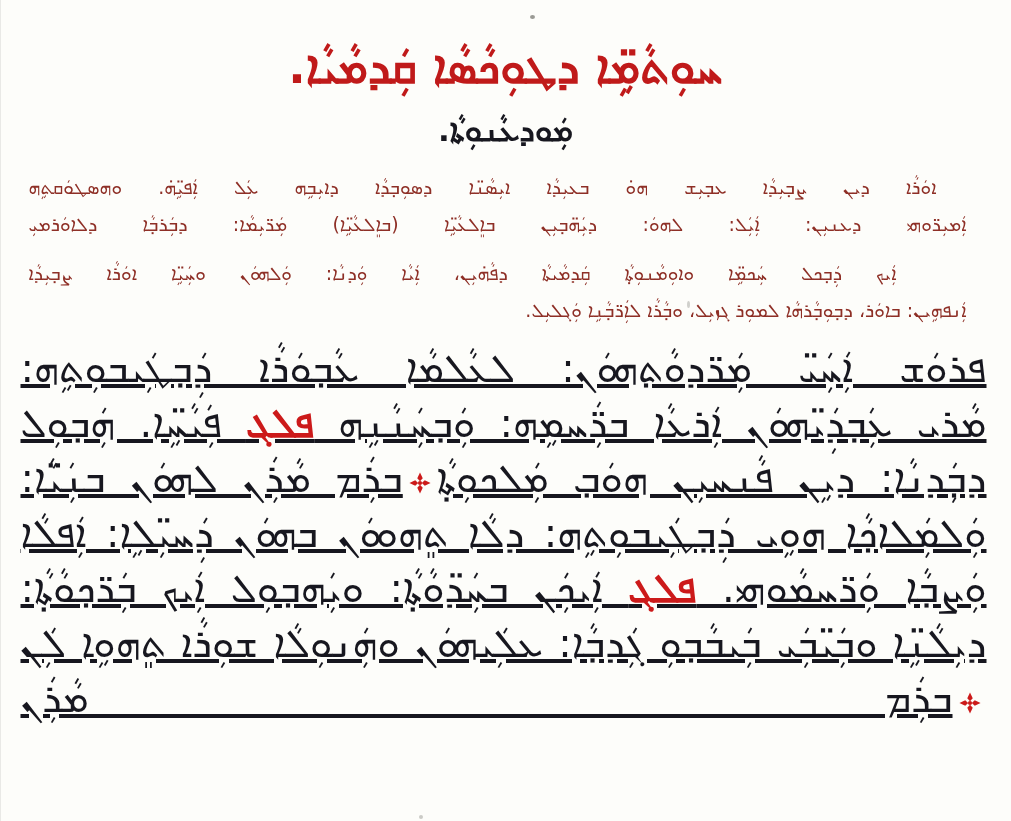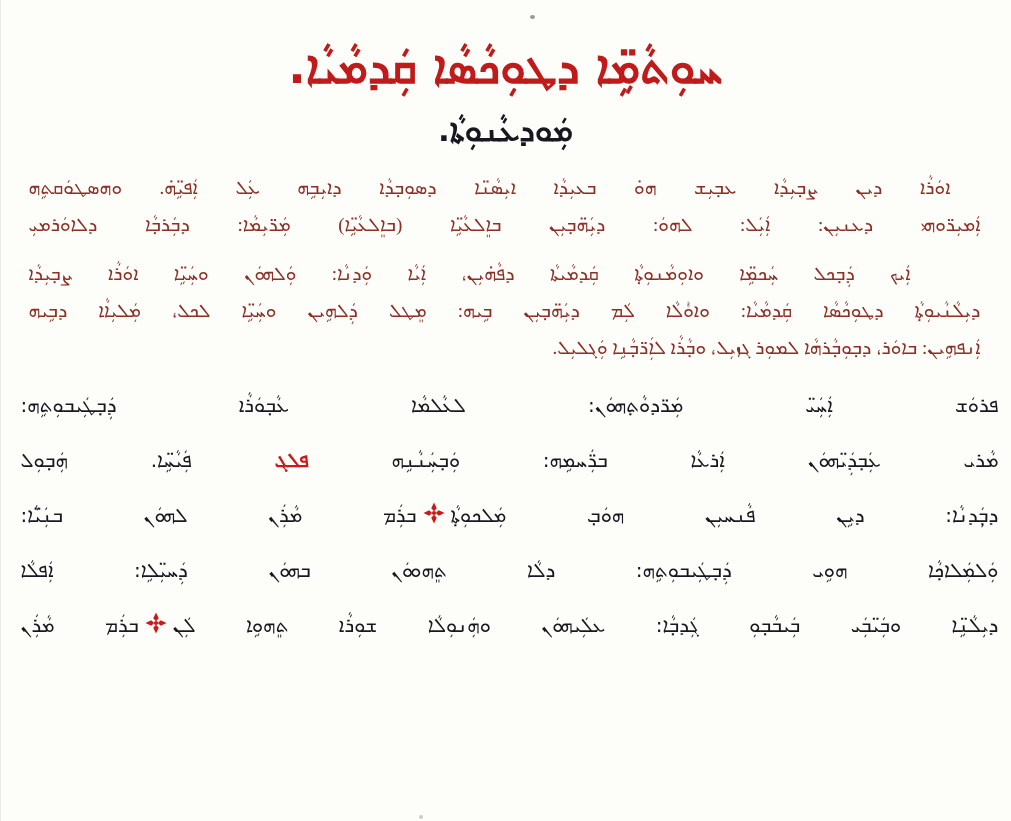--- a/index.html
+++ b/index.html
@@ -23,32 +23,32 @@
     letter-spacing:1px;
   }
   .subtitle{
     margin:14px 40px 7px 40px;
     text-align:center;
     font-size:31px;
     font-weight:bold;
     color:var(--ink,#1b1b24);
   }
   .rubric{
-    margin:20px 30px 0 28px;
+    margin:20px 44px 0 28px;
     font-size:19px;
     line-height:37px;
     color:var(--rubric,#8e2f26);
-    font-family:Liberation Serif, serif;
   }
   .rubric + .rubric{margin-top:12px;}
   .main{
-    margin:12px 12px 0 20px;
-    font-size:20px;
+    margin:12px 24px 0 20px;
+    font-size:40px;
     line-height:55px;
     color:var(--ink,#17171f);
+    text-decoration:underline;
   }
   .line{direction:rtl;}
   .line.justify{text-align:justify;text-align-last:justify;}
   .line.start{text-align:right;text-align-last:right;}
   .red{color:var(--accent,#cc1a1a);font-weight:bold;}
   .rosette{
     display:inline-block;
     width:22px;height:22px;
     vertical-align:-2px;
     margin:0 6px;
@@ -75,37 +75,37 @@
 
   <div class="subtitle">ܡܲܘܕܥܵܢܘܼܬܵܐ.</div>
 
   <div class="rubric">
       <div class="line justify" style="padding-right: 30px;"><span class="nrm">ܐܘܿܪܵܐ ܕܝܢ ܨܒ̣ܝܼܕܵܐ ܥܒ̣ܝܼܫ ܗܘ̇ ܒܥܝܼܕܵܐ ܐܝܼܣܵܢ̈ܐ ܕܣܘܼܒ̣ܕܵܐ ܕܐܝܼܒܹܗ ܥܲܠ ܐܲܦܝܹ̈ܗ̇. ܘܗܣܛܘܿܩܬܹܗ</span></div>
       <div class="line justify"><span class="nrm">ܐܲܡܝܼܪ̈ܘܗܝ ܕܥܢܝܼܢ: ܐܲܝܲܠ: ܠܗܘܿ: ܕܝܲܗ̈ܒ̣ܝܼܢ ܒܐܸܠܥܵܝܹ̈ܐ (ܒܐܸܠܥܵܝܹ̈ܐ) ܡܲܪ̈ܝܼܡܵܐ: ܕܒܲܪܒ̣ܵܐ ܕܠܐܘܿܪܡܝܼ</span></div>
     </div>
 
   <div class="rubric">
       <div class="line justify" style="padding-right: 70px;"><span class="nrm">ܐܲܝܟ ܕܲܒ̣ܟܠ ܚܲܟܡܹ̈ܐ ܘܐܘܼܡܵܢܘܼܬ̣ܵܐ ܩܲܕܡܵܝܬܵܐ ܕܦܵܗ̇ܝܼܢ، ܐܲܝܵܐ ܘܲܕܢܵܐ: ܘܲܠܗܘܿܢ ܘܚܲܝܹ̈ܐ ܐܘܿܪܵܐ ܨܒ̣ܝܼܕܵܐ</span></div>
-      <div class="line justify"><span class="nrm">ܕܝܼܠܵܢܵܝܘܼܬ̣ܵܐ ܕܛܘܼܟܵܣܵܐ ܩܲܕܡܵܝܵܐ: ܘܐܘܿܠܵܐ ܠܲܡ ܕܝܲܗ̈ܒ̣ܝܼܢ ܒܹܝܗ: ܡܸܛܠ ܕܲܠܗܹܝܢ ܘܚܲܝܹ̈ܐ ܠܟܠ، ܡܲܠܝܼܐܵܐ ܕܒܹܝܗ</span></div>
       <div class="line start"><span class="nrm">ܐܲܢܦܗܹܝܢ: ܒܐܘܿܪ، ܕܒ̣ܘܼܒ̣ܵܪܗܵܐ ܠܡܘܼܪ ܓܙܝܼܠ، ܘܒ̣ܵܪܵܐ ܠܐܲܪ̈ܒ̣ܵܢܹܐ ܘܲܓܠܝܼܠ.</span></div>
     </div>
 
   <div class="main">
       <div class="line justify"><span class="nrm">ܦܪܘܿܫ ܐܲܚܲܝ̈ ܡܲܪ̈ܕܘܵܬ̣ܗܘܿܢ: ܠܥܵܠܡܵܐ ܥܵܒ̣ܘܿܪܵܐ ܕܲܒ̣ܛܲܝܒܘܼܬܹܗ:</span></div>
       <div class="line justify"><span class="nrm">ܡܵܪܝ ܥܲܒ̣ܕܲܝ̈ܗܘܿܢ ܐܲܪܥܵܐ ܒܪ̈ܲܚܡܹܗ: ܘܲܒ̣ܚܲܢܵܢܹܗ </span><span class="red">ܦܠܓ</span><span class="nrm"> ܦܲܝܵܚܹ̈ܐ. ܗܲܒ̣ܘܼܠ</span></div>
       <div class="line justify"><span class="nrm">ܕܒ̣ܲܕܢܵܐ: ܕܝܹܢ ܦܵܢܚܝܼܢ ܗܘܿܒ̣ ܡܲܠܟܘܼܬ̣ܵܐ</span><svg class="rosette" viewBox="0 0 24 24">
           <g fill="#cc1a1a">
             <path d="M12 0.5 L15 6.8 L12 10 L9 6.8 Z"></path>
             <path d="M12 23.5 L15 17.2 L12 14 L9 17.2 Z"></path>
             <path d="M0.5 12 L6.8 9 L10 12 L6.8 15 Z"></path>
             <path d="M23.5 12 L17.2 9 L14 12 L17.2 15 Z"></path>
             <circle cx="12" cy="12" r="2.3"></circle>
           </g>
         </svg><span class="nrm">ܒܪܲܡ ܡܵܪܲܢ ܠܗܘܿܢ ܒܢܲܝ̈ܵܐ:</span></div>
       <div class="line justify"><span class="nrm">ܘܲܠܡܲܠܐܟ̣ܵܐ ܗܘܹܝ ܕܲܒ̣ܛܲܝܒܘܼܬܹܗ: ܕܠܵܐ ܬܸܗܘܘܿܢ ܒܗܘܿܢ ܕܲܚܝܼ̈ܠܹܐ: ܐܲܦܠܵܐ</span></div>
+      <div class="line justify"><span class="nrm">ܘܲܨܒ̣ܵܐ ܘܲܪ̈ܚܡܵܘܗܝ. </span><span class="red">ܦܠܓ</span><span class="nrm"> ܐܲܝܟܲܢ ܒܚܲܕ̈ܘܵܬ̣ܵܐ: ܘܝܲܗܒ̣ܘܼܠ ܐܲܝܟ ܒܲܪ̈ܟ̣ܘܵܬ̣ܵܐ:</span></div>
       <div class="line justify"><span class="nrm">ܕܝܼܠܵܢܹ̈ܐ ܘܒܲܝ̈ܒܲܝ ܒܲܝܒܵܒ̣ܘܼ ܓܲܕܒ̣ܵܐ: ܥܠܲܝܗܘܿܢ ܘܗܲܢܘܼܠܵܐ ܫܘܼܪܵܐ ܬܸܗܘܹܐ ܠܲܢ</span><svg class="rosette" viewBox="0 0 24 24">
           <g fill="#cc1a1a">
             <path d="M12 0.5 L15 6.8 L12 10 L9 6.8 Z"></path>
             <path d="M12 23.5 L15 17.2 L12 14 L9 17.2 Z"></path>
             <path d="M0.5 12 L6.8 9 L10 12 L6.8 15 Z"></path>
             <path d="M23.5 12 L17.2 9 L14 12 L17.2 15 Z"></path>
             <circle cx="12" cy="12" r="2.3"></circle>
           </g>
         </svg><span class="nrm">ܒܪܲܡ ܡܵܪܲܢ</span></div>
     </div>

